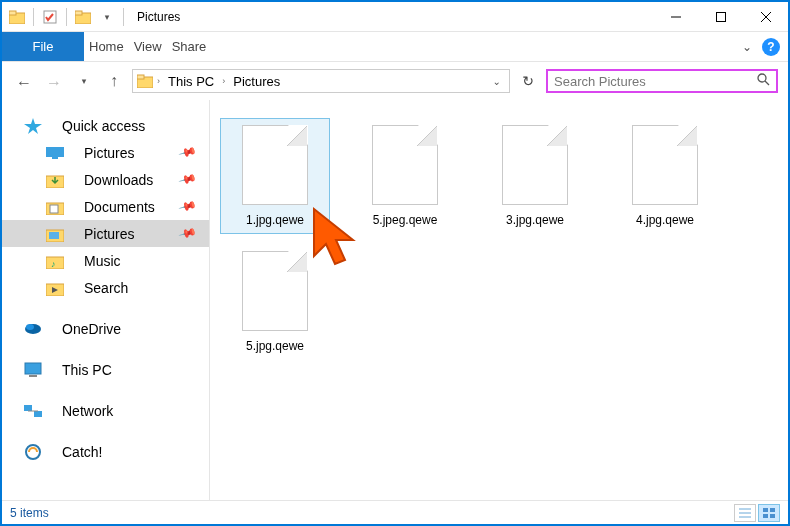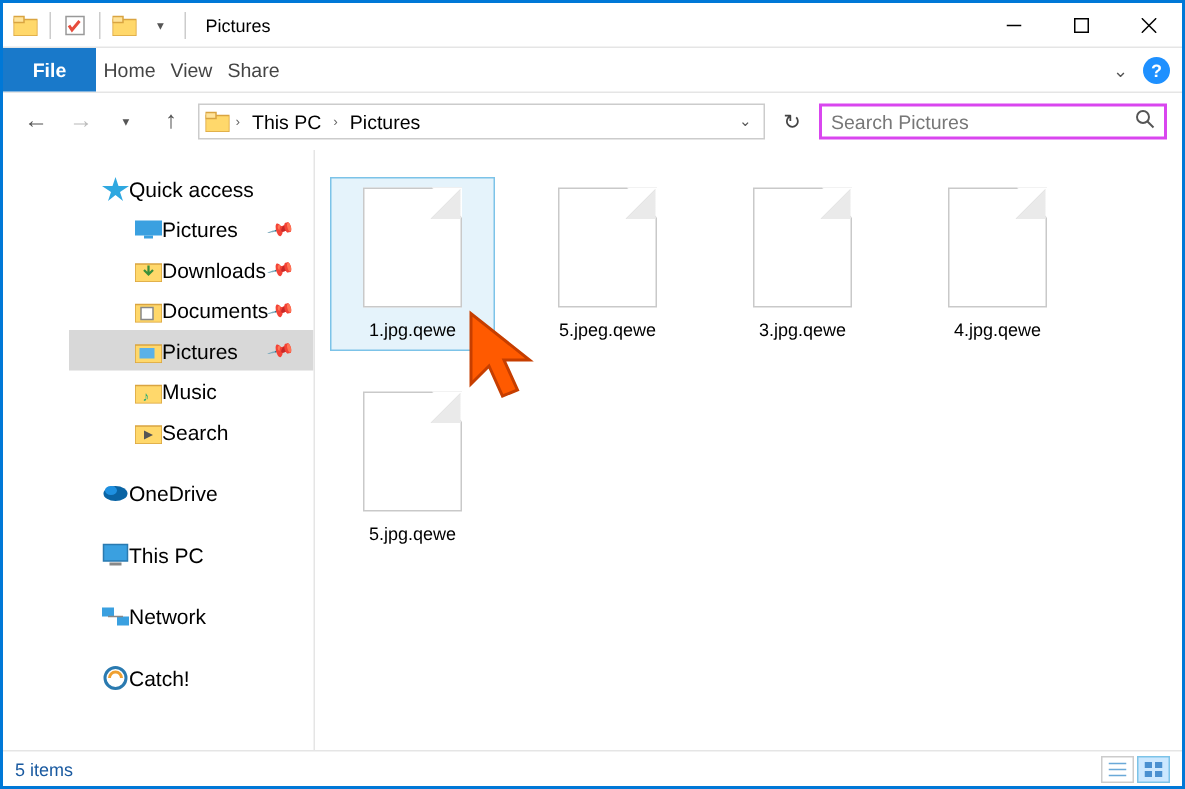--- a/index.html
+++ b/index.html
@@ -9,50 +9,50 @@
 .titlebar { height: 30px; display: flex; align-items: center; background: #fff; border-bottom: 1px solid #e5e5e5; }
 .titlebar .qat { display: flex; align-items: center; gap: 2px; padding: 0 4px; }
 .titlebar .qat .ico { width: 22px; height: 22px; display: flex; align-items: center; justify-content: center; }
 .titlebar .qat .sep { width: 1px; height: 18px; background: #ccc; margin: 0 3px; }
 .titlebar .title { font-size: 12px; padding-left: 6px; color: #000; }
 .titlebar .wincontrols { margin-left: auto; display: flex; }
 .titlebar .wincontrols div { width: 45px; height: 30px; display: flex; align-items: center; justify-content: center; font-size: 12px; font-family: sans-serif; }
 
 
 .ribbon { height: 30px; display: flex; align-items: stretch; border-bottom: 1px solid #e5e5e5; }
-.ribbon .file { background: #1979ca; color: #fff; width: 62px; display: flex; align-items: center; justify-content: center; font-size: 13px; font-weight: bold; }
+.ribbon .file { background: #1979ca; color: #fff; width: 82px; display: flex; align-items: center; justify-content: center; font-size: 13px; }
 .ribbon .tab { padding: 0 5px; display: flex; align-items: center; font-size: 13px; color: #444; }
 .ribbon .right { margin-left: auto; display: flex; align-items: center; padding-right: 8px; gap: 10px; }
 .ribbon .help { width: 18px; height: 18px; border-radius: 50%; background: #1e90ff; color: #fff; display: flex; align-items: center; justify-content: center; font-size: 12px; font-weight: bold; }
 
 
 .navbar { height: 38px; display: flex; align-items: center; padding: 0 10px; gap: 6px; }
 .navbar .navbtn { width: 24px; height: 24px; display: flex; align-items: center; justify-content: center; font-size: 16px; color: #555; }
 .navbar .navbtn.disabled { color: #bbb; }
 .addrbox { flex: 1; height: 24px; border: 1px solid #ccc; display: flex; align-items: center; font-size: 13px; padding: 0 4px; gap: 2px; }
 .addrbox .crumb { padding: 0 4px; }
 .addrbox .chev { color: #666; font-size: 9px; padding: 0 2px; }
 .addrbox .spacer { flex: 1; }
 .addrbox .drop { color: #555; padding: 0 4px; }
 .refresh { width: 24px; height: 24px; display: flex; align-items: center; justify-content: center; font-size: 14px; color: #444; }
 .searchbox { width: 232px; height: 24px; border: 2px solid #d946ef; display: flex; align-items: center; padding: 0 6px; font-size: 13px; color: #777; }
 .searchbox .sicon { margin-left: auto; color: #555; }
 
 
 .main { display: flex; height: 402px; }
 .sidebar { width: 208px; border-right: 1px solid #e5e5e5; padding-top: 12px; font-size: 14px; overflow: hidden; }
-.sidebar .item { display: flex; align-items: center; height: 27px; padding-left: 22px; gap: 0; position: relative; margin-left: 44px; }
+.sidebar .item { display: flex; align-items: center; height: 27px; padding-left: 22px; gap: 20px; position: relative; }
 .sidebar .item.indent { padding-left: 44px; }
 .sidebar .item .pin { position: absolute; right: 14px; color: #888; font-size: 12px; transform: rotate(30deg); }
 .sidebar .item.selected { background: #d8d8d8; }
 .sidebar .sgap { height: 14px; }
 .sidebar .ic { width: 18px; height: 16px; display: inline-block; }
 
 
-.filepane { flex: 1; padding: 18px 10px; display: flex; flex-wrap: wrap; align-content: flex-start; gap: 20px 20px; position: relative; }
+.filepane { flex: 1; padding: 18px 10px; display: flex; flex-wrap: wrap; align-content: flex-start; gap: 10px 20px; position: relative; }
 .fileitem { width: 110px; display: flex; flex-direction: column; align-items: center; padding: 6px 2px; border: 1px solid transparent; }
 .fileitem.sel { border: 1px solid #7cc3e8; background: #e5f3fb; }
 .fileicon { width: 66px; height: 80px; border: 1px solid #c9c9c9; background: #fff; position: relative; margin-bottom: 8px; }
 .fileicon::before { content: ""; position: absolute; top: -1px; right: -1px; width: 0; height: 0; border-top: 20px solid #fff; border-left: 20px solid #d5d5d5; }
 .fileicon::after { content: ""; position: absolute; top: -1px; right: -1px; width: 0; height: 0; border-top: 20px solid transparent; border-left: 20px solid transparent; }
 .fileicon .fold { position: absolute; top: 0; right: 0; width: 20px; height: 20px; background: linear-gradient(135deg, #fff 0 49%, #c9c9c9 50%, #eaeaea 51% 100%); }
 .filename { font-size: 12px; text-align: center; color: #000; }
 
 
 .cursor { position: absolute; top: 204px; left: 309px; pointer-events: none; z-index: 20; }

